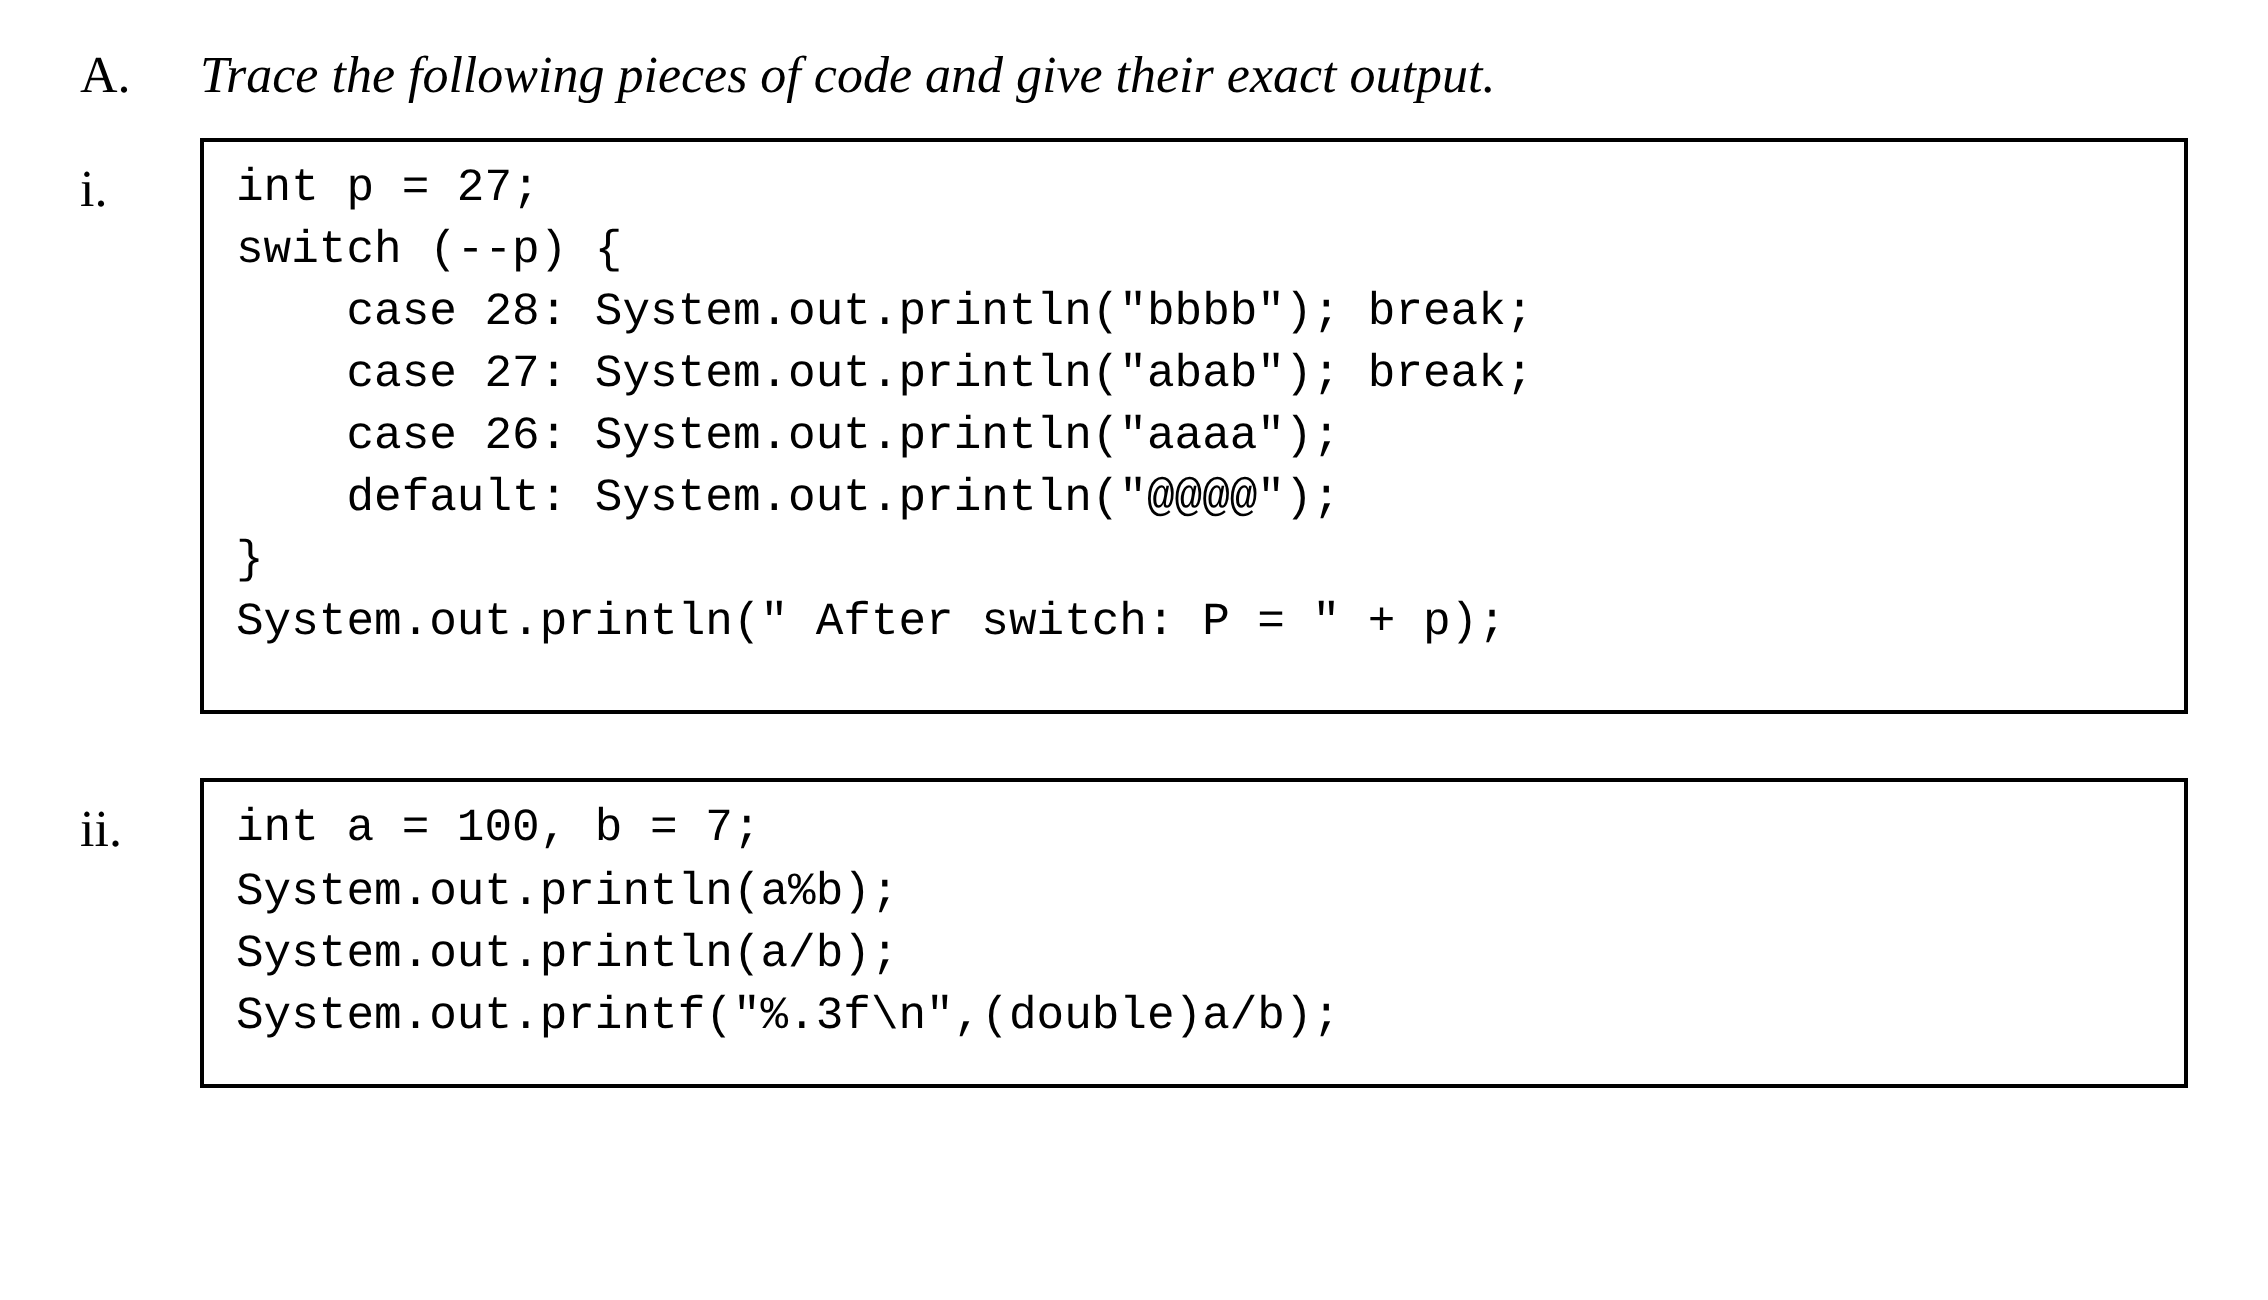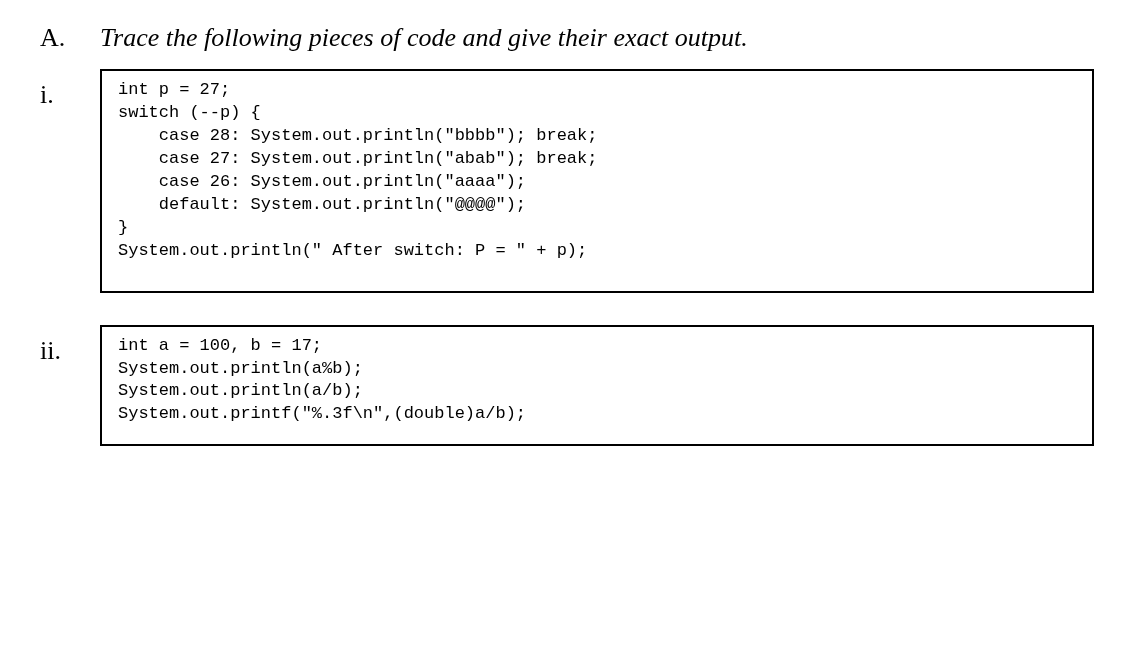--- a/index.html
+++ b/index.html
@@ -35,21 +35,21 @@
   .prompt-text {
     flex: 1;
     padding-top: 2px;
     font-style: italic;
   }
   .code-box {
     flex: 1;
     border: 2px solid #000000;
     padding: 8px 16px 28px 16px;
     font-family: "Courier New", Courier, monospace;
-    font-size: 17px;
+    font-size: 23px;
     line-height: 1.35;
     white-space: pre;
     box-sizing: border-box;
   }
   .code-box.second {
     padding-bottom: 18px;
   }
   .spacer {
     height: 18px;
   }
@@ -71,17 +71,17 @@
     case 26: System.out.println("aaaa");
     default: System.out.println("@@@@");
 }
 System.out.println(" After switch: P = " + p);</div>
 </div>
 
 <div class="spacer"></div>
 
 <div class="row">
   <div class="list-roman">ii.</div>
-  <div class="code-box second">int a = 100, b = 17;
+  <div class="code-box second">int a = 100, b = 7;
 System.out.println(a%b);
 System.out.println(a/b);
 System.out.printf("%.3f\n",(double)a/b);</div>
 </div>
 
 </body></html>

